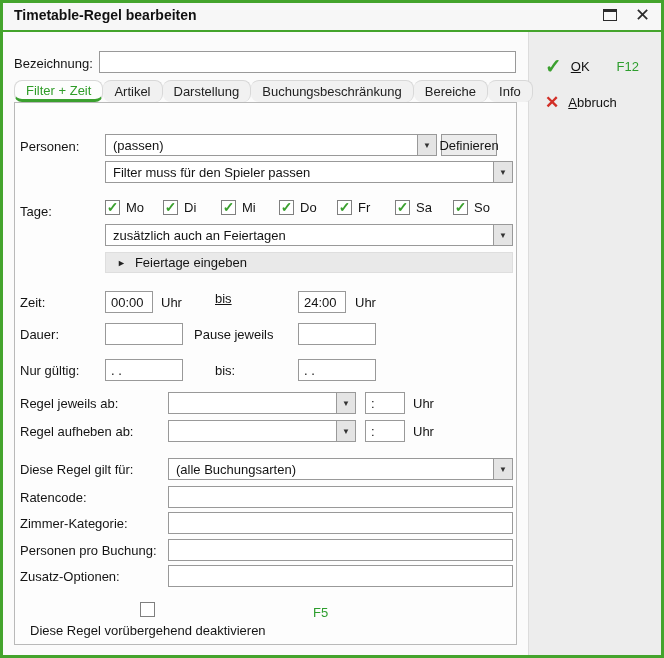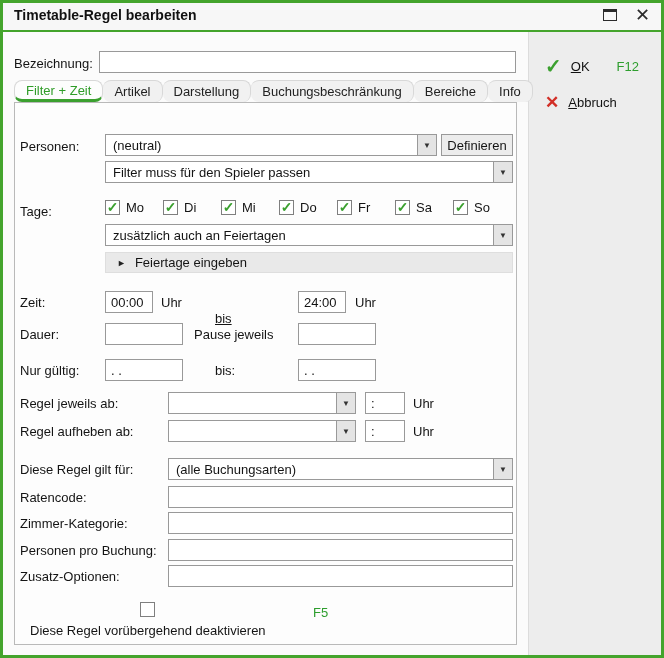--- a/index.html
+++ b/index.html
@@ -156,24 +156,24 @@
     <div class="tab">Darstellung</div>
     <div class="tab">Buchungsbeschränkung</div>
     <div class="tab">Bereiche</div>
     <div class="tab">Info</div>
   </div>
 
   <div class="panel"></div>
 
   <span class="lbl" style="left:20px; top:139px;">Personen:</span>
   <div class="dd" style="left:105px; top:134px; width:332px;">
-    <span class="dd-text">(neutral)</span>
-    <span class="dd-btn">▼</span>
-  </div>
-  <div class="btn" style="left:441px; top:134px; width:72px;">Definieren</div>
+    <span class="dd-text">(passen)</span>
+    <span class="dd-btn">▼</span>
+  </div>
+  <div class="btn" style="left:441px; top:134px; width:56px;">Definieren</div>
 
   <div class="dd" style="left:105px; top:161px; width:408px;">
     <span class="dd-text">Filter muss für den Spieler passen</span>
     <span class="dd-btn">▼</span>
   </div>
 
   <span class="lbl" style="left:20px; top:204px;">Tage:</span>
   <label class="cb" style="left:105px; top:200px;">
     <span class="cb-box">
         <span class="cb-check">✓</span>
@@ -222,21 +222,21 @@
     <span class="dd-btn">▼</span>
   </div>
   <div class="expander" style="left:105px; top:252px; width:408px;">
     <span class="exp-arrow">►</span>
     <span>Feiertage eingeben</span>
   </div>
 
   <span class="lbl" style="left:20px; top:295px;">Zeit:</span>
   <input class="txt" style="left: 105px; top: 291px; width: 48px;" value="00:00">
   <span class="lbl" style="left:161px; top:295px;">Uhr</span>
-  <span class="lbl" style="left:215px; top:311px;text-decoration:underline;">bis</span>
+  <span class="lbl" style="left:215px; top:291px;text-decoration:underline;">bis</span>
   <input class="txt" style="left: 298px; top: 291px; width: 48px;" value="24:00">
   <span class="lbl" style="left:355px; top:295px;">Uhr</span>
 
   <span class="lbl" style="left:20px; top:327px;">Dauer:</span>
   <input class="txt" style="left: 105px; top: 323px; width: 78px;" value="">
   <span class="lbl" style="left:194px; top:327px;">Pause jeweils</span>
   <input class="txt" style="left: 298px; top: 323px; width: 78px;" value="">
 
   <span class="lbl" style="left:20px; top:363px;">Nur gültig:</span>
   <input class="txt" style="left: 105px; top: 359px; width: 78px;" value=". .">

